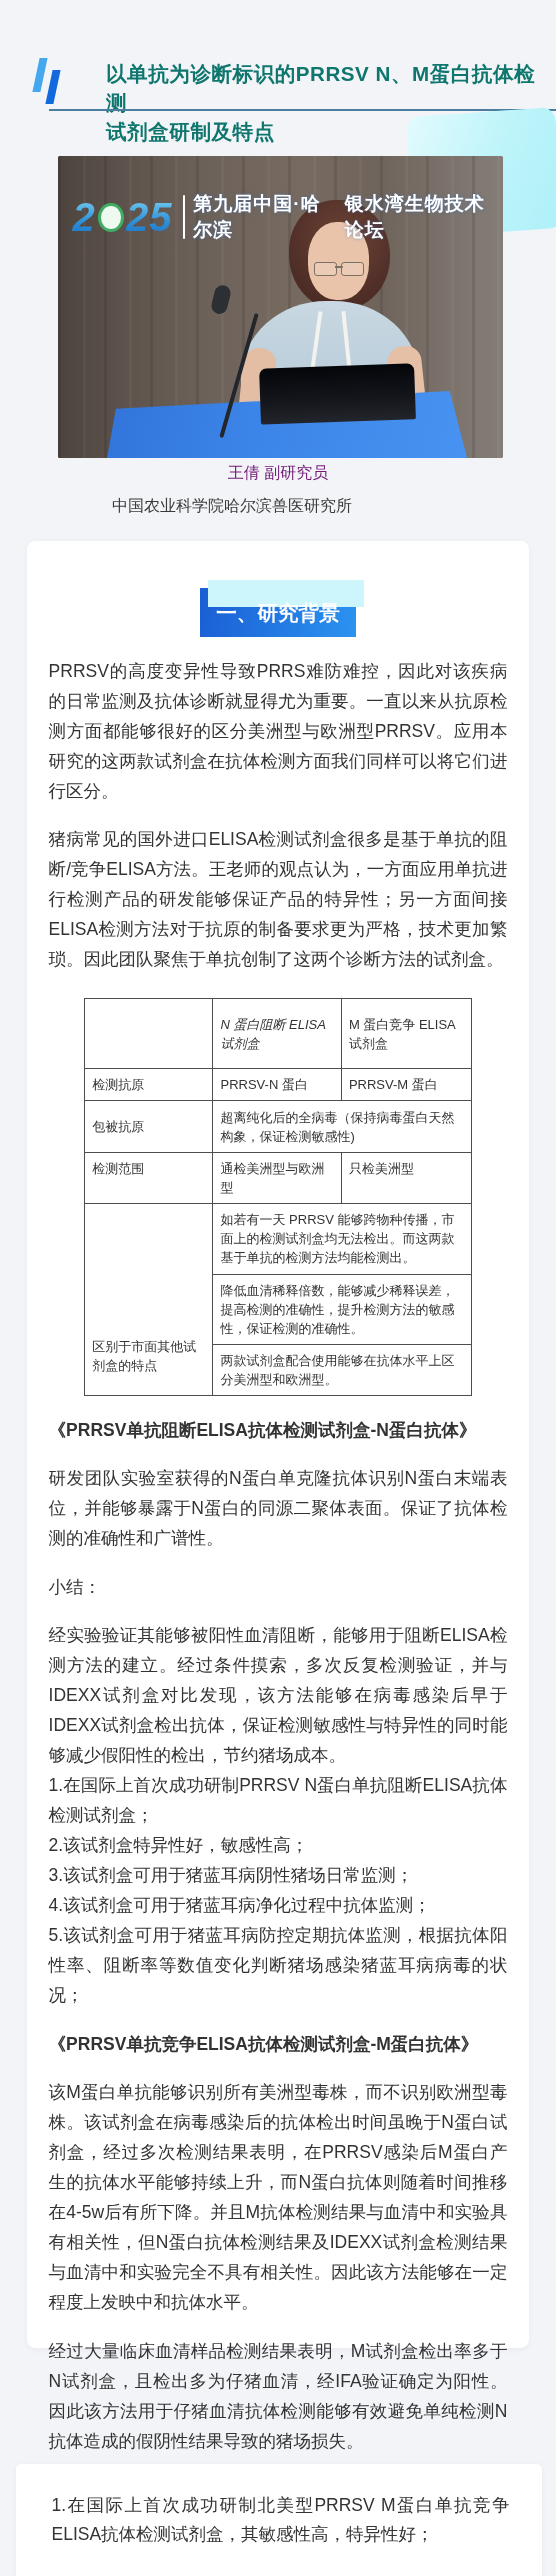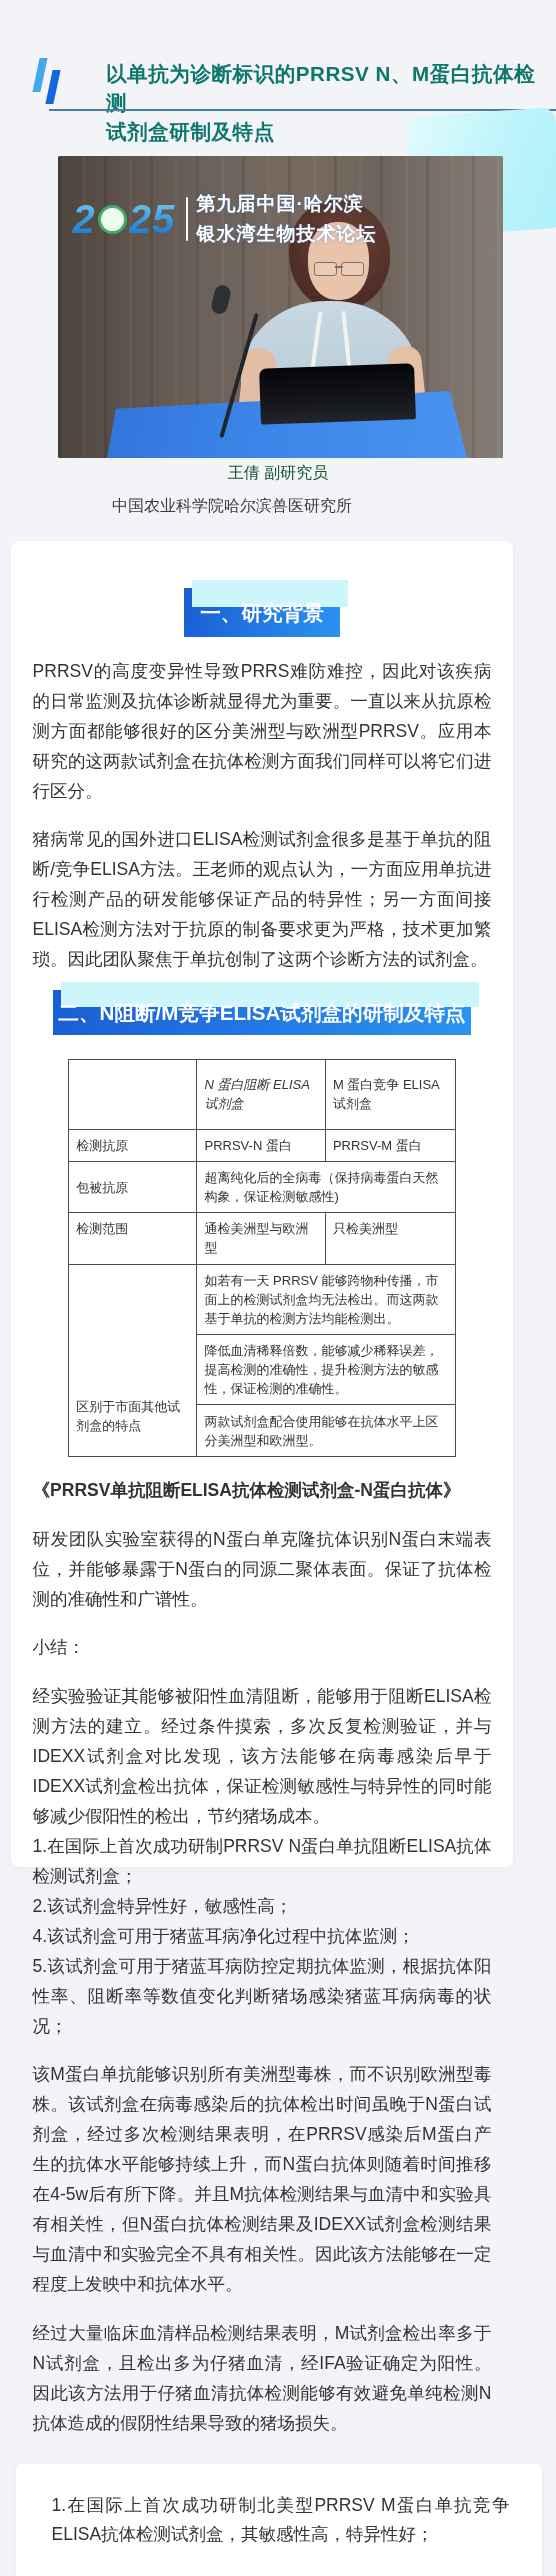--- a/index.html
+++ b/index.html
@@ -19,21 +19,21 @@
 
   
   .photo{position:absolute;left:58px;top:156px;width:445px;height:302px;overflow:hidden;border-radius:1.5px;
     background:linear-gradient(90deg,#4c443d 0%,#5c524b 14%,#6c6159 32%,#776b61 55%,#6f645b 72%,#7d746e 90%,#847d77 100%);}
   .grain{position:absolute;inset:0;background:repeating-linear-gradient(90deg,rgba(0,0,0,.10) 0 3.1px,rgba(0,0,0,0) 3.1px 25px,rgba(255,255,255,.04) 25px 28px,rgba(0,0,0,0) 28px 46px);}
   .banner{position:absolute;left:14.4px;top:35px;display:flex;align-items:center;}
   .y-num{font-size:40px;font-weight:bold;font-style:italic;letter-spacing:1px;
     background:linear-gradient(180deg,#7fd4f2 0%,#2d8fd8 60%,#1b6fc2 100%);-webkit-background-clip:text;background-clip:text;color:transparent;}
   .logo-circle{width:29px;height:29px;border-radius:50%;border:3.6px solid #3fae62;background:#eef9f0;margin:0 2.1px;box-sizing:border-box;}
   .banner-div{width:2.6px;height:44px;background:#ffffff;margin:0 8.2px 0 10.3px;border-radius:1px;}
-  .banner-lines{display:flex;flex-direction:column;gap:4.1px;}
+  .banner-lines{display:flex;flex-direction:row;gap:4.1px;}
   .banner-lines span{font-size:19px;font-weight:bold;color:#ffffff;text-shadow:0 0 3.1px rgba(40,110,200,.55);letter-spacing:1px;}
   .hair{position:absolute;left:231px;top:44px;width:101px;height:110px;border-radius:46% 50% 48% 50%;
     background:radial-gradient(circle at 55% 35%,#6d4334 0%,#53312a 55%,#42241f 100%);}
   .face{position:absolute;left:250px;top:66px;width:61px;height:78px;border-radius:46%;background:#e9c4ab;}
   .glasses{position:absolute;left:256px;top:106px;width:50px;height:13.4px;}
   .glasses i{position:absolute;top:0;width:20.6px;height:12.4px;border:1.5px solid #7c7065;border-radius:3.1px;background:rgba(255,255,255,.12);}
   .glasses i.l{left:0;} .glasses i.r{right:0;}
   .glasses b{position:absolute;left:21px;top:4.1px;width:8.2px;height:1.5px;background:#7c7065;}
   .body-shirt{position:absolute;left:183px;top:145px;width:178px;height:160px;border-radius:48% 48% 0 0;
     background:linear-gradient(180deg,#c9d8e2 0%,#bccfdc 45%,#b3c8d6 100%);}
@@ -42,25 +42,25 @@
   .lanyard-l{position:absolute;left:253px;top:155px;width:4.1px;height:108px;background:#f2f2ee;transform:rotate(8deg);}
   .lanyard-r{position:absolute;left:289px;top:155px;width:4.1px;height:108px;background:#f2f2ee;transform:rotate(-6deg);}
   .mic-rod{position:absolute;left:179px;top:155px;width:3.6px;height:129px;background:#23262a;transform:rotate(16deg);border-radius:2.1px;}
   .mic-cap{position:absolute;left:155px;top:129px;width:15.5px;height:29px;border-radius:8.2px;background:#2c2f33;transform:rotate(14deg);}
   .podium{position:absolute;left:0;top:222px;width:445px;height:81px;
     clip-path:polygon(11% 100%,13% 38%,88% 16%,92% 100%);
     background:linear-gradient(100deg,#2e6fd6 0%,#3c85e8 45%,#4a95f2 100%);}
   .laptop{position:absolute;left:202px;top:210px;width:155px;height:56px;border-radius:7.2px 7.2px 2.1px 2.1px;
     background:linear-gradient(180deg,#05060a 0%,#14161c 60%,#23252c 100%);transform:rotate(-2deg);}
 
-  .caption-name{position:absolute;left:0;top:463px;width:556px;text-align:center;font-size:16px;color:#14532d;}
+  .caption-name{position:absolute;left:0;top:463px;width:556px;text-align:center;font-size:16px;color:#701a75;}
   .caption-org{position:absolute;left:0;top:496px;width:464px;text-align:center;font-size:16px;color:#3a3a3a;}
 
   
-  .main-card{position:absolute;left:11px;top:541px;width:502px;height:1326px;background:#ffffff;border-radius:8.2px;
+  .main-card{position:absolute;left:27px;top:541px;width:502px;height:1807px;background:#ffffff;border-radius:8.2px;
     box-shadow:0 1.5px 5.2px rgba(90,110,140,.06);box-sizing:border-box;padding:0 21.6px;}
   .sec-head{position:relative;margin:0 auto;background:linear-gradient(100deg,#1a5ed4 0%,#2b93f0 100%);
     color:#fff;font-weight:bold;font-size:20.6px;text-align:center;z-index:1;}
   .sec-head::before{content:"";position:absolute;right:-8.2px;top:-7.7px;width:100%;height:55%;background:#cdf5fc;z-index:-1;}
   .h1-box{width:156px;height:49px;line-height:49px;margin-top:47px;}
   .h2-box{width:418px;height:45px;line-height:45px;margin-top:15.5px;}
   .main-card p{margin:18.5px 0 0;font-size:17.5px;line-height:30px;color:#333;text-align:justify;}
   .main-card p.tight{margin:0;}
   .sub-title{margin:17.5px 0 0;font-size:18.5px;line-height:30px;font-weight:bold;color:#1f1f1f;}
 
@@ -130,21 +130,20 @@
   <div class="caption-name">王倩 副研究员</div>
   <div class="caption-org">中国农业科学院哈尔滨兽医研究所</div>
 
   <div class="main-card">
 
     <div class="sec-head h1-box">一、研究背景</div>
 
     <p>PRRSV的高度变异性导致PRRS难防难控，因此对该疾病的日常监测及抗体诊断就显得尤为重要。一直以来从抗原检测方面都能够很好的区分美洲型与欧洲型PRRSV。应用本研究的这两款试剂盒在抗体检测方面我们同样可以将它们进行区分。</p>
     <p>猪病常见的国外进口ELISA检测试剂盒很多是基于单抗的阻断/竞争ELISA方法。王老师的观点认为，一方面应用单抗进行检测产品的研发能够保证产品的特异性；另一方面间接ELISA检测方法对于抗原的制备要求更为严格，技术更加繁琐。因此团队聚焦于单抗创制了这两个诊断方法的试剂盒。</p>
 
-    <div class="sec-head h2-box">二、N阻断/M竞争ELISA试剂盒的研制及特点</div>
 
     <table class="kit">
       <tbody>
           <tr>
         <td class="hd" style="width:113px;"></td>
         <td class="hd" style="width:113px;font-style:italic;">N 蛋白阻断 ELISA 试剂盒</td>
         <td class="hd" style="width:115px;">M 蛋白竞争 ELISA 试剂盒</td>
       </tr>
       <tr>
         <td>检测抗原</td>
@@ -173,23 +172,25 @@
     </tbody>
       </table>
 
     <p class="sub-title">《PRRSV单抗阻断ELISA抗体检测试剂盒-N蛋白抗体》</p>
     <p>研发团队实验室获得的N蛋白单克隆抗体识别N蛋白末端表位，并能够暴露于N蛋白的同源二聚体表面。保证了抗体检测的准确性和广谱性。</p>
     <p>小结：</p>
 
     <p>经实验验证其能够被阳性血清阻断，能够用于阻断ELISA检测方法的建立。经过条件摸索，多次反复检测验证，并与IDEXX试剂盒对比发现，该方法能够在病毒感染后早于IDEXX试剂盒检出抗体，保证检测敏感性与特异性的同时能够减少假阳性的检出，节约猪场成本。</p>
     <p class="tight">1.在国际上首次成功研制PRRSV N蛋白单抗阻断ELISA抗体检测试剂盒；</p>
     <p class="tight">2.该试剂盒特异性好，敏感性高；</p>
+    <p class="tight">3.该试剂盒可用于猪蓝耳病阴性猪场日常监测；</p>
     <p class="tight">4.该试剂盒可用于猪蓝耳病净化过程中抗体监测；</p>
     <p class="tight">5.该试剂盒可用于猪蓝耳病防控定期抗体监测，根据抗体阳性率、阻断率等数值变化判断猪场感染猪蓝耳病病毒的状况；</p>
 
+    <p class="sub-title">《PRRSV单抗竞争ELISA抗体检测试剂盒-M蛋白抗体》</p>
     <p>该M蛋白单抗能够识别所有美洲型毒株，而不识别欧洲型毒株。该试剂盒在病毒感染后的抗体检出时间虽晚于N蛋白试剂盒，经过多次检测结果表明，在PRRSV感染后M蛋白产生的抗体水平能够持续上升，而N蛋白抗体则随着时间推移在4-5w后有所下降。并且M抗体检测结果与血清中和实验具有相关性，但N蛋白抗体检测结果及IDEXX试剂盒检测结果与血清中和实验完全不具有相关性。因此该方法能够在一定程度上发映中和抗体水平。</p>
     <p>经过大量临床血清样品检测结果表明，M试剂盒检出率多于N试剂盒，且检出多为仔猪血清，经IFA验证确定为阳性。因此该方法用于仔猪血清抗体检测能够有效避免单纯检测N抗体造成的假阴性结果导致的猪场损失。</p>
   </div>
 
   <div class="summary-card">
     <div class="summary-body">
       <p>1.在国际上首次成功研制北美型PRRSV M蛋白单抗竞争ELISA抗体检测试剂盒，其敏感性高，特异性好；</p>
 
     </div>
   </div>

